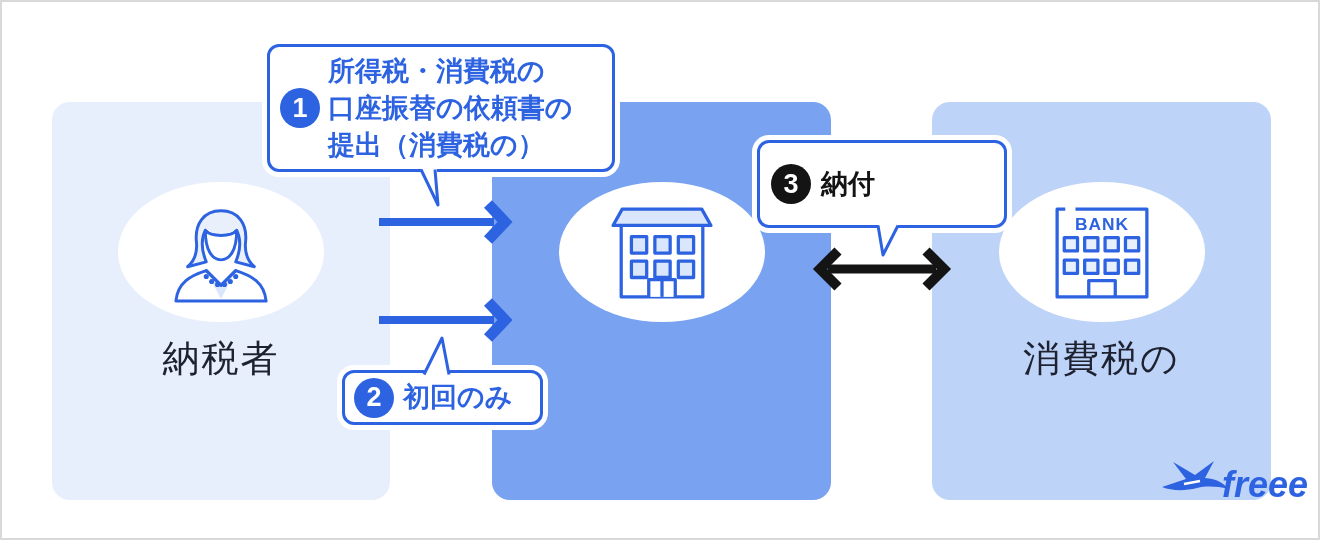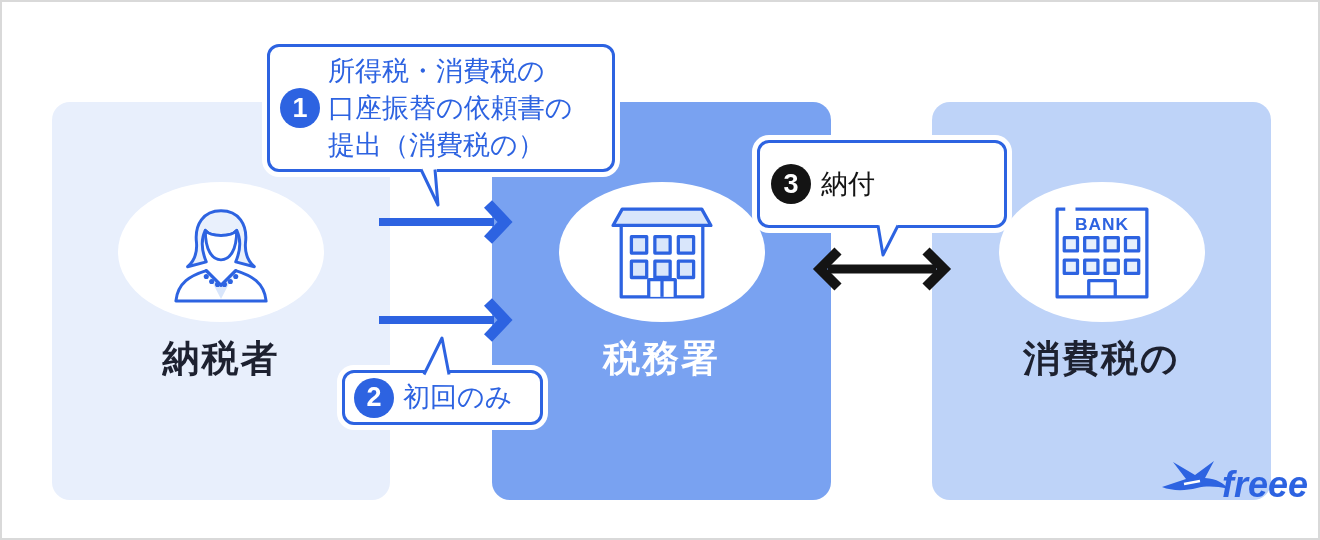--- a/index.html
+++ b/index.html
@@ -8,33 +8,33 @@
 
   .entity-box{position:absolute;top:100px;height:398px;border-radius:18px;z-index:1;}
   #box-taxpayer{left:50px;width:338px;background:#E8EFFC;}
   #box-taxoffice{left:490px;width:339px;background:#79A2F1;}
   #box-bank{left:930px;width:339px;background:#BED3F8;}
 
   .icon-ellipse{position:absolute;left:50%;transform:translateX(-50%);top:80px;width:206px;height:140px;
     background:#fff;border-radius:50%;display:flex;align-items:center;justify-content:center;}
 
   .entity-label{position:absolute;top:232px;left:0;width:100%;text-align:center;
-    font-size:37px;font-weight:700;letter-spacing:2px;color:#1d2130;}
+    font-size:37px;font-weight:400;letter-spacing:2px;color:#1d2130;}
   #box-taxoffice .entity-label{color:#ffffff;}
 
   .overlay{position:absolute;left:0;top:0;z-index:2;pointer-events:none;}
   .overlay-tails{z-index:4;}
 
   .callout{position:absolute;background:#fff;border:3px solid #2D63E1;border-radius:12px;
     box-shadow:0 0 0 5px #fff;z-index:3;display:flex;align-items:center;}
   #callout-1{left:265px;top:42px;width:348px;height:128px;padding:6px 8px 6px 10px;gap:8px;}
   #callout-2{left:340px;top:368px;width:201px;height:55px;padding:0 8px 0 9px;gap:9px;}
   #callout-3{left:755px;top:138px;width:250px;height:88px;padding:6px 8px 6px 11px;gap:10px;}
 
-  .callout-text{font-size:27px;font-weight:400;line-height:37px;color:#2D63E1;white-space:nowrap;}
+  .callout-text{font-size:27px;font-weight:700;line-height:37px;color:#2D63E1;white-space:nowrap;}
   #callout-3 .callout-text{color:#141414;line-height:34px;}
 
   .num-badge{flex:0 0 auto;width:40px;height:40px;border-radius:50%;background:#2D63E1;color:#fff;
     display:flex;align-items:center;justify-content:center;font-size:27px;font-weight:700;}
   .num-badge.black{background:#141414;}
 
   #logo{position:absolute;left:1158px;top:452px;z-index:2;}
 </style>
 </head>
 <body>
@@ -79,21 +79,20 @@
           <rect x="63" y="35" width="15" height="16" fill="#D9E6FB"></rect>
           <rect x="86" y="35" width="15" height="16" fill="#D9E6FB"></rect>
           <rect x="40" y="59" width="15" height="16" fill="#D9E6FB"></rect>
           <rect x="63" y="59" width="15" height="16" fill="#D9E6FB"></rect>
           <rect x="86" y="59" width="15" height="16" fill="#D9E6FB"></rect>
           <path d="M57,94 L57,77 L83,77 L83,94" fill="#ffffff"></path>
           <line x1="70" y1="77" x2="70" y2="94"></line>
         </g>
       </svg>
     </div>
-    <div class="entity-label">税務署</div>
   </div>
 
   <div class="entity-box" id="box-bank">
     <div class="icon-ellipse">
       <svg width="152" height="102" viewBox="0 0 140 100">
         <rect x="26" y="8" width="88" height="86" fill="#ffffff" stroke="none"></rect>
         <g stroke="#2D63E1" stroke-width="3.2" stroke-linejoin="round" fill="none">
           <path d="M34,8 L26,8 L26,94 L114,94 L114,8 L44,8"></path>
           <rect x="33" y="36" width="13" height="13" fill="#E8F0FC"></rect>
           <rect x="53" y="36" width="13" height="13" fill="#E8F0FC"></rect>

